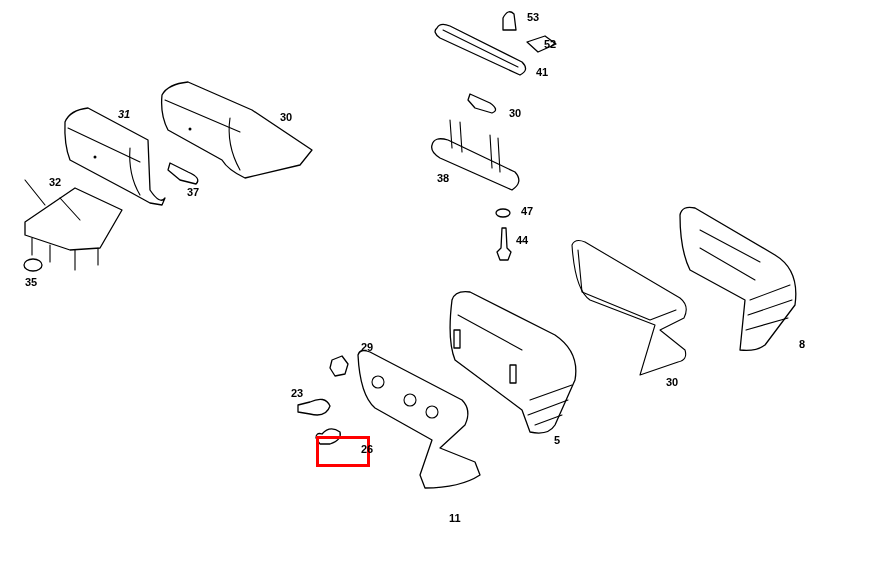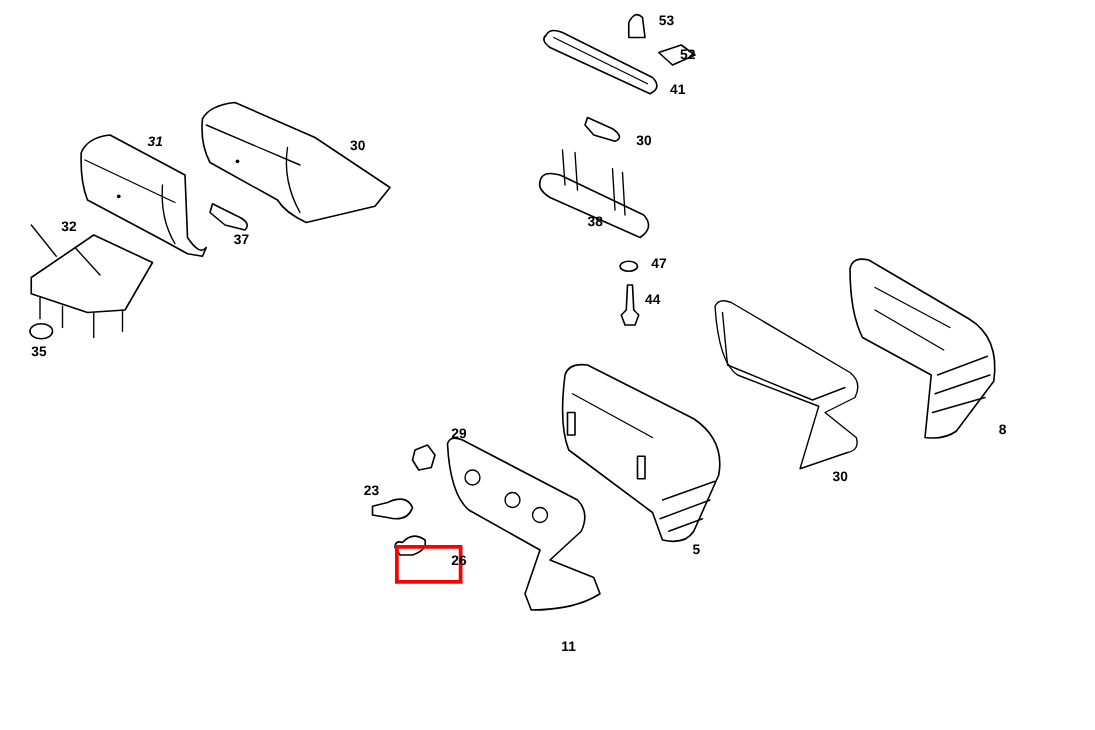--- a/index.html
+++ b/index.html
@@ -94,21 +94,21 @@
 
   <path class="ln" d="M316,438 Q316,432 322,434 Q330,425 340,432 Q342,440 330,444 L320,444 Z"></path>
 </svg>
 
   <div class="hl" style="left:316px;top:436px;width:54px;height:31px;"></div>
 
   <div class="lbl" style="left:527px;top:12px;">53</div>
   <div class="lbl" style="left:544px;top:39px;">52</div>
   <div class="lbl" style="left:536px;top:67px;">41</div>
   <div class="lbl" style="left:509px;top:108px;">30</div>
-  <div class="lbl" style="left:437px;top:173px;margin-left:33px;">38</div>
+  <div class="lbl" style="left:437px;top:173px;">38</div>
   <div class="lbl" style="left:521px;top:206px;">47</div>
   <div class="lbl" style="left:516px;top:235px;">44</div>
   <div class="lbl" style="left:118px;top:109px;font-style:italic;">31</div>
   <div class="lbl" style="left:280px;top:112px;">30</div>
   <div class="lbl" style="left:49px;top:177px;">32</div>
   <div class="lbl" style="left:187px;top:187px;">37</div>
   <div class="lbl" style="left:25px;top:277px;">35</div>
   <div class="lbl" style="left:799px;top:339px;">8</div>
   <div class="lbl" style="left:666px;top:377px;">30</div>
   <div class="lbl" style="left:554px;top:435px;">5</div>

